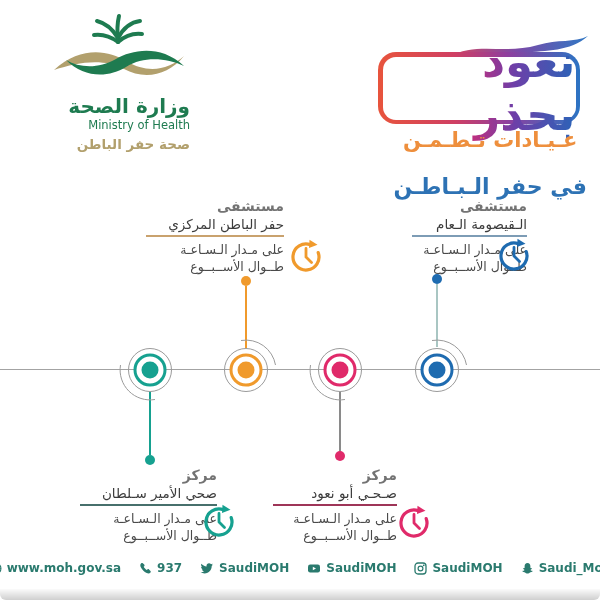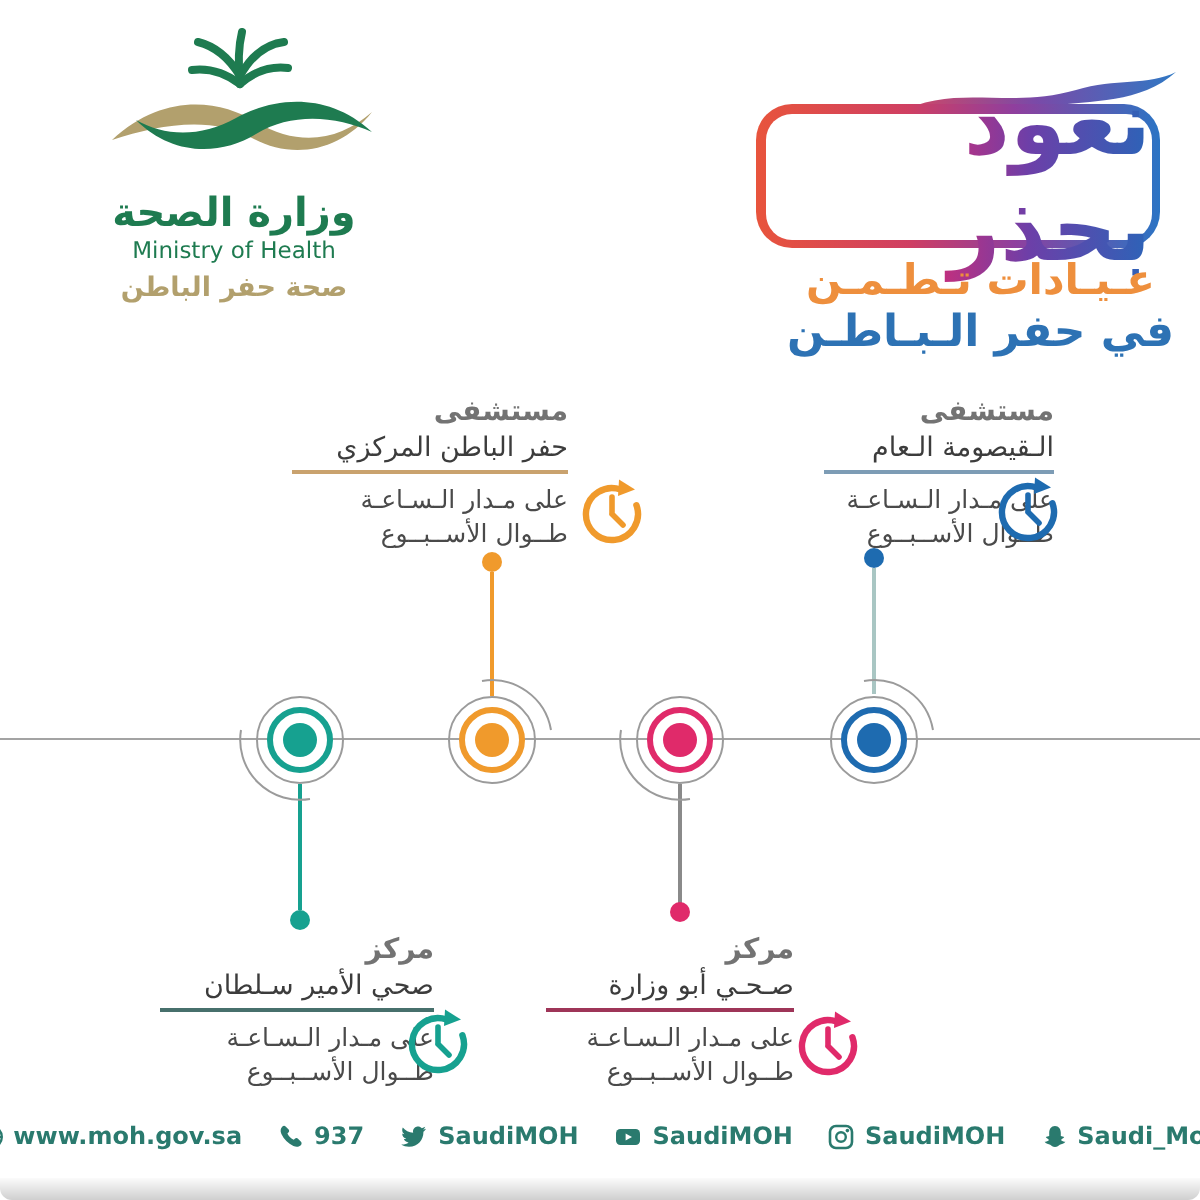--- a/index.html
+++ b/index.html
@@ -1,34 +1,34 @@
 <!DOCTYPE html>
 <html><head>
 <meta charset="utf-8">
 <style>
   html,body{margin:0;padding:0;}
   #stage{position:relative;width:600px;height:600px;background:#ffffff;overflow:hidden;
          font-family:"DejaVu Sans",sans-serif;}
   
-  .logo{position:absolute;left:28px;top:8px;width:178px;text-align:center;}
+  .logo{position:absolute;left:12px;top:8px;width:178px;text-align:right;}
   .logo .ar{font-size:20px;font-weight:bold;line-height:24px;margin-top:0;}
   .logo .en{font-size:11.5px;line-height:15px;}
   .logo .sub{font-size:13.5px;font-weight:600;line-height:18px;margin-top:2px;}
   
   .badge{position:absolute;left:378px;top:52px;width:202px;height:72px;border-radius:18px;
          background:linear-gradient(90deg,#e8543c,#cf3f63 38%,#8f3f9e 64%,#2b74c4);}
   .badge-inner{position:absolute;inset:4.5px;background:#fff;border-radius:13px;
          display:flex;align-items:center;justify-content:center;}
   .badge-text{font-size:45px;font-weight:bold;direction:rtl;
          background:linear-gradient(90deg,#e8502d,#c42f7d 45%,#6d3fa8 68%,#2b64b8);
          -webkit-background-clip:text;background-clip:text;color:transparent;}
   .swoosh{position:absolute;left:448px;top:35px;width:140px;height:26px;}
   .subtitle{position:absolute;right:13px;top:127px;text-align:center;direction:rtl;}
   .subtitle .l1{font-size:21px;font-weight:bold;line-height:26px;}
-  .subtitle .l2{font-size:22px;font-weight:bold;line-height:28px;}
+  .subtitle .l2{font-size:22px;font-weight:bold;line-height:28px;margin-top:20px;}
   
   .entry{position:absolute;text-align:right;direction:rtl;white-space:nowrap;}
   .etitle{font-size:14px;font-weight:bold;color:#737373;line-height:18px;}
   .ename{font-size:13.5px;color:#3c3c3c;line-height:18px;}
   .erule{height:2px;background:var(--rule);margin:2px 0 4px;}
   .esched{font-size:12.5px;color:#4a4a4a;line-height:17px;}
   .clock{position:absolute;width:38px;height:38px;}
   
   .hline{position:absolute;left:0;top:369px;width:600px;height:1px;}
   .node{position:absolute;width:70px;height:70px;}
@@ -106,21 +106,21 @@
   <div class="entry" style="left: 80px; top: 466px; width: 137px; --rule: #47706c;">
     <div class="etitle" style="padding-left:1px">مركز</div>
     <div class="ename" style="padding-left:1px">صحي الأمير سـلطان</div>
     <div class="erule"></div>
     <div class="esched" style="padding-left:20px">على مـدار الـسـاعـة</div>
     <div class="esched" style="padding-left:20px">طــوال الأســبــوع</div>
   </div>
 
   <div class="entry" style="left: 273px; top: 466px; width: 124px; --rule: #9e3558;">
     <div class="etitle" style="padding-left:2px">مركز</div>
-    <div class="ename">صـحـي أبو وزارة</div>
+    <div class="ename">صـحـي أبو نعود</div>
     <div class="erule"></div>
     <div class="esched">على مـدار الـسـاعـة</div>
     <div class="esched">طــوال الأســبــوع</div>
   </div>
 
   <svg class="clock" style="left: 287px; top: 236px; --c: #f09a2c;" viewBox="0 0 38 38">
     <path d="M23.4 8.8 A13 13 0 1 0 31.2 16.6" fill="none" stroke="var(--c)" stroke-width="3.2" stroke-linecap="round"></path>
     <path d="M22.5 3.8 L30.5 8.8 L22 12 Z" fill="var(--c)"></path>
     <path d="M19 21 L19 12.5 M19 21 L24.5 26.5" fill="none" stroke="var(--c)" stroke-width="2.8" stroke-linecap="round"></path>
   </svg>

